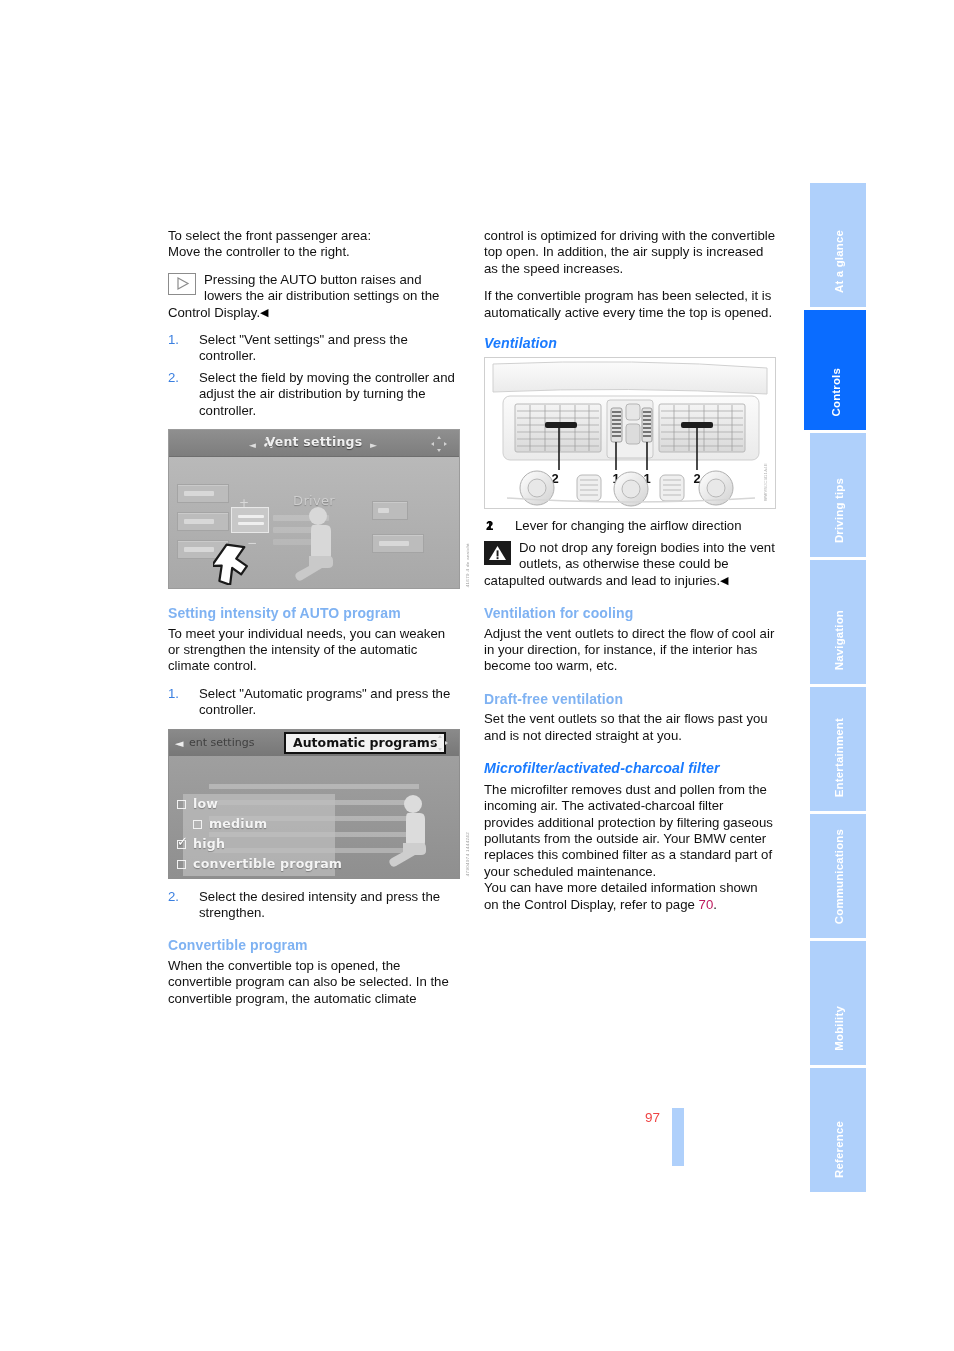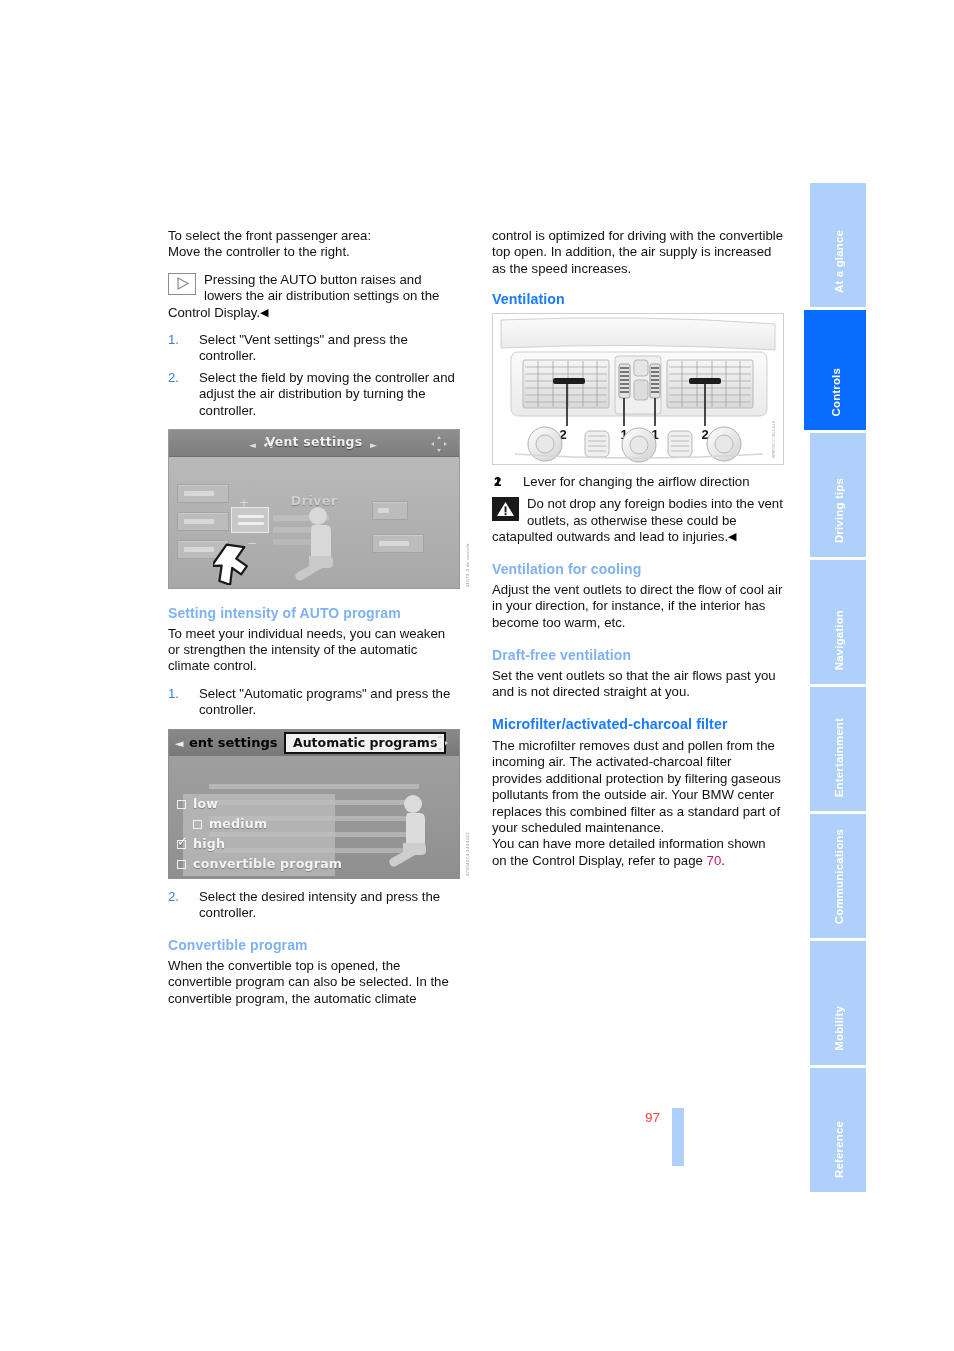--- a/index.html
+++ b/index.html
@@ -11,32 +11,32 @@
     position: relative;
     overflow: hidden;
     -webkit-font-smoothing: antialiased;
   }
 
   .page { position:absolute; inset:0; }
 
   
   .col { position:absolute; width:292px; top:228px; }
   .col-left  { left:168px; }
-  .col-right { left:484px;margin-left:8px; }
+  .col-right { left:484px; }
 
   p, li, div { font-size:13.2px; line-height:16.4px; color:#000; }
 
   .body-txt { margin:0 0 11px 0; font-size:13.2px; line-height:16.4px; color:#111; }
   .body-txt.tight { margin-bottom:0; }
 
   
   h2.sec-head {
     margin:0 0 4px 0;
     font-size:14.2px; line-height:17.5px;
-    font-weight:bold; color:#1a7bff; letter-spacing:0.1px;
+    font-weight:bold; color:#1a7bff; letter-spacing:0.1px;font-style:italic;
   }
   h3.sub-head {
     margin:16px 0 3px 0;
     font-size:14px; line-height:17.5px;
     font-weight:bold; color:#7fb2f2; letter-spacing:0.1px;
   }
   h3.sub-head.first { margin-top:18px; }
 
   
   .note { position:relative; margin:2px 0 11px 0; }
@@ -109,21 +109,21 @@
   .cd .arr-l { position:absolute; left:80px; top:7px; color:#ddd; font-size:9px; }
   .cd .arr-r { position:absolute; left:201px; top:7px; color:#ddd; font-size:9px; }
   .cd .cd-compass {
     position:absolute; right:10px; top:4px; width:20px; height:20px;
     color:#d6d6d6; font-size:9px; text-align:center; line-height:9px;
   }
   .cd-body { position:absolute; left:0; right:0; top:27px; bottom:0;
     background:linear-gradient(#b9b9b9,#a8a8a8); }
   .cd-driver {
     position:absolute; left:0; right:0; top:36px; text-align:center;
-    color:#cfcfcf; font-size:13px; font-weight:700; letter-spacing:.3px;
+    color:#cfcfcf; font-size:13px; font-weight:400; letter-spacing:.3px;
     text-shadow:0 1px 1px rgba(0,0,0,.25);
   }
   .vtile {
     position:absolute; background:#bcbcbc; border:1px solid #a4a4a4;
     box-shadow:inset 0 1px 0 #cacaca;
   }
   .vbar { position:absolute; background:#d8d8d8; height:5px; border-radius:1px; }
   .seat {
     position:absolute; left:118px; top:44px; width:66px; height:84px;
   }
@@ -136,22 +136,22 @@
     background:#9c9c9c; border:1px solid #8e8e8e;
     position:relative; overflow:hidden;
     font-family:"DejaVu Sans", sans-serif;
   }
   .cd2 .cd-bar2 {
     position:absolute; left:0; right:0; top:0; height:26px;
     background:linear-gradient(#8a8a8a,#777);
   }
   .cd2 .back-arrow { position:absolute; left:6px; top:6px; color:#eee; font-size:11px; }
   .cd2 .left-crumb {
-    position:absolute; left:20px; top:5px; color:#000000;
-    font-size:13px; font-weight:700;
+    position:absolute; left:20px; top:5px; color:#404040;
+    font-size:11px; font-weight:400;
   }
   .cd2 .hilite {
     position:absolute; left:115px; top:2px; height:22px; padding:0 7px;
     background:#f2f2f2; border:2px solid #111; color:#111;
     font-size:12.5px; font-weight:600; line-height:18px;
   }
   .cd2 .cd-compass2 {
     position:absolute; right:9px; top:3px; width:20px; height:20px;
     color:#d6d6d6; font-size:9px; text-align:center; line-height:9px;
   }
@@ -372,31 +372,32 @@
             </svg>
           </div>
         </div>
       </div>
       <span class="cap-code">47904974 1444242</span>
     </div>
 
     <ol class="steps" style="margin-top:10px;">
       <li>
         <span class="num">2.</span>
-        <span>Select the desired intensity and press the controller.</span>
+        <span>Select the desired intensity and press the strengthen.</span>
       </li>
     </ol>
 
     <h3 class="sub-head">Convertible program</h3>
     <p class="body-txt">When the convertible top is opened, the convertible program can also be selected. In the convertible program, the automatic climate</p>
   </div>
 
   <div class="col col-right">
 
     <p class="body-txt">control is optimized for driving with the convertible top open. In addition, the air supply is increased as the speed increases.</p>
+    <p class="body-txt">If the convertible program has been selected, it is automatically active every time the top is opened.</p>
 
 
     <h2 class="sec-head" style="margin-top:14px;">Ventilation</h2>
 
     <div class="photo">
       <svg width="290" height="150" viewBox="0 0 290 150">
         <defs>
           <linearGradient id="dash" x1="0" y1="0" x2="0" y2="1">
             <stop offset="0%" stop-color="#fbfbfb"></stop>
               <stop offset="100%" stop-color="#eaeaea"></stop>

